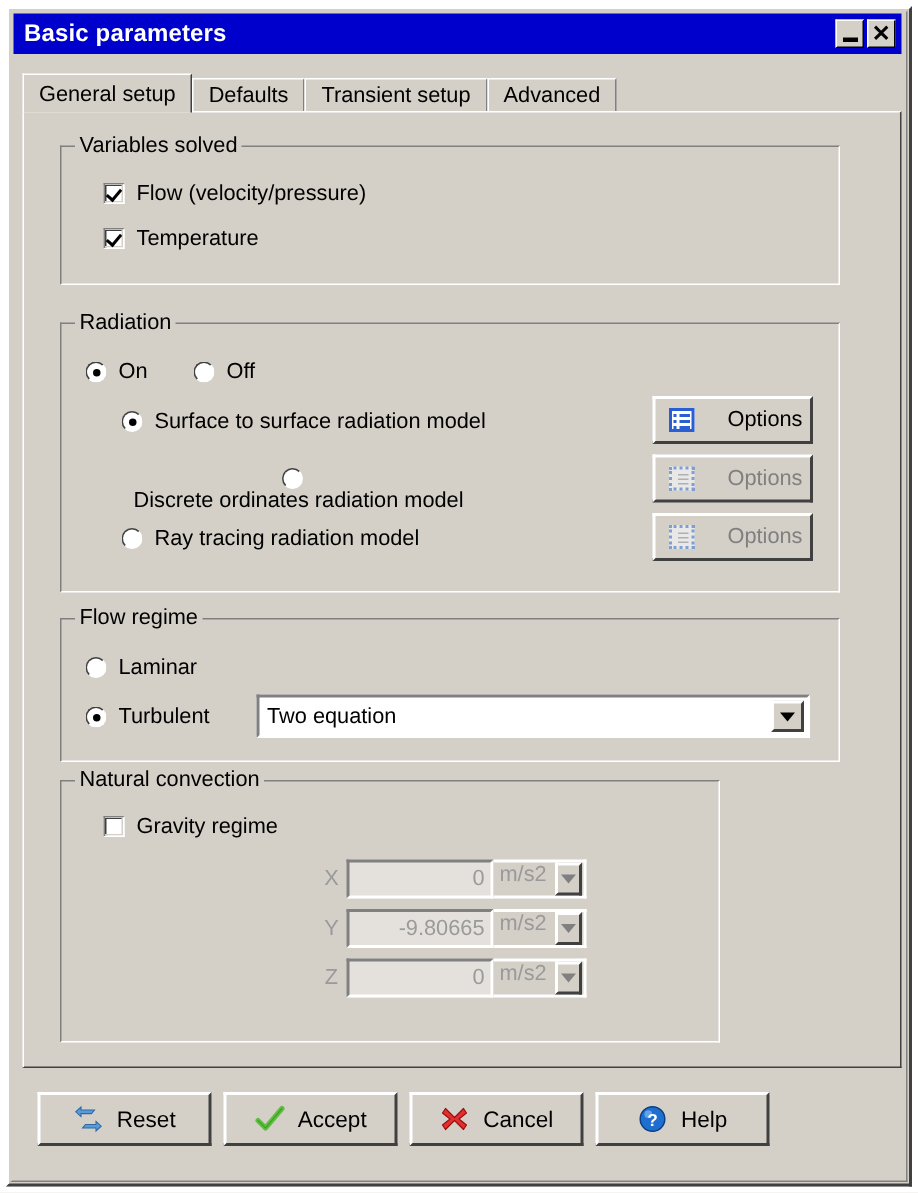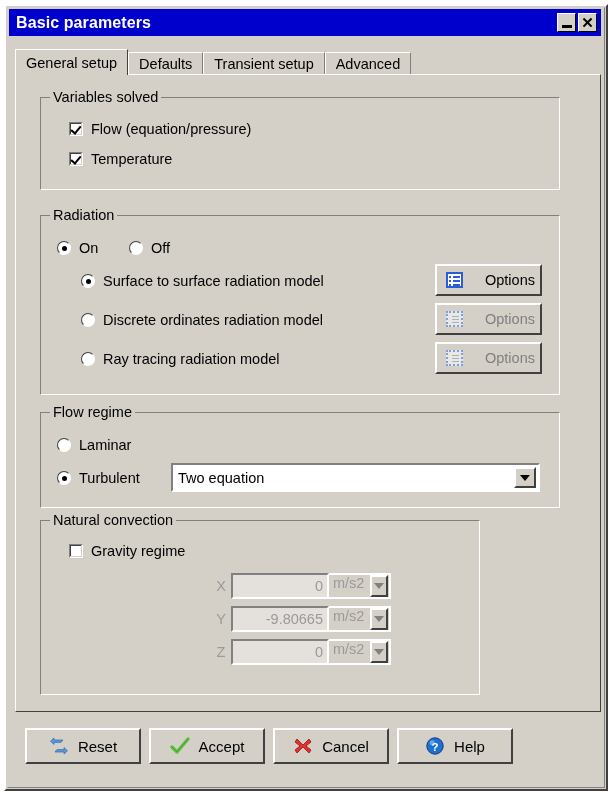--- a/index.html
+++ b/index.html
@@ -447,21 +447,21 @@
     </div>
   </div>
 
   <div id="tabpanel">
 
     <div class="group" style="left:24px; top:22px; width:520px; height:93px;">
       <div class="group-legend">Variables solved</div>
 
       <div class="row" style="left:28px; top:23px;">
         <span class="cb checked"></span>
-        <span class="lbl">Flow (equation/pressure)</span>
+        <span class="lbl">Flow (velocity/pressure)</span>
       </div>
 
       <div class="row" style="left:28px; top:53px;">
         <span class="cb checked"></span>
         <span class="lbl">Temperature</span>
       </div>
     </div>
 
     <div class="group" style="left:24px; top:140px; width:520px; height:180px;">
       <div class="group-legend">Radiation</div>
@@ -484,21 +484,21 @@
           <span class="dot" style="top:2px;"></span>
             <span class="bar" style="top:2px;"></span>
           <span class="dot" style="top:6px;"></span>
             <span class="bar" style="top:6px;"></span>
           <span class="dot" style="top:10px;"></span>
             <span class="bar" style="top:10px;"></span>
         </span>
         <span>Options</span>
       </div>
 
-      <div class="row" style="left:40px; top:96px;">
+      <div class="row" style="left:40px; top:96px;flex-direction:column;">
         <span class="rb"></span>
         <span class="lbl">Discrete ordinates radiation model</span>
       </div>
       <div class="optbtn disabled" style="left:394px; top:87px;">
         <span class="opt-icon disabled">
           <span class="bar" style="top:3px;"></span>
           <span class="bar" style="top:6px;"></span>
           <span class="bar" style="top:9px;"></span>
         </span>
         <span>Options</span>

